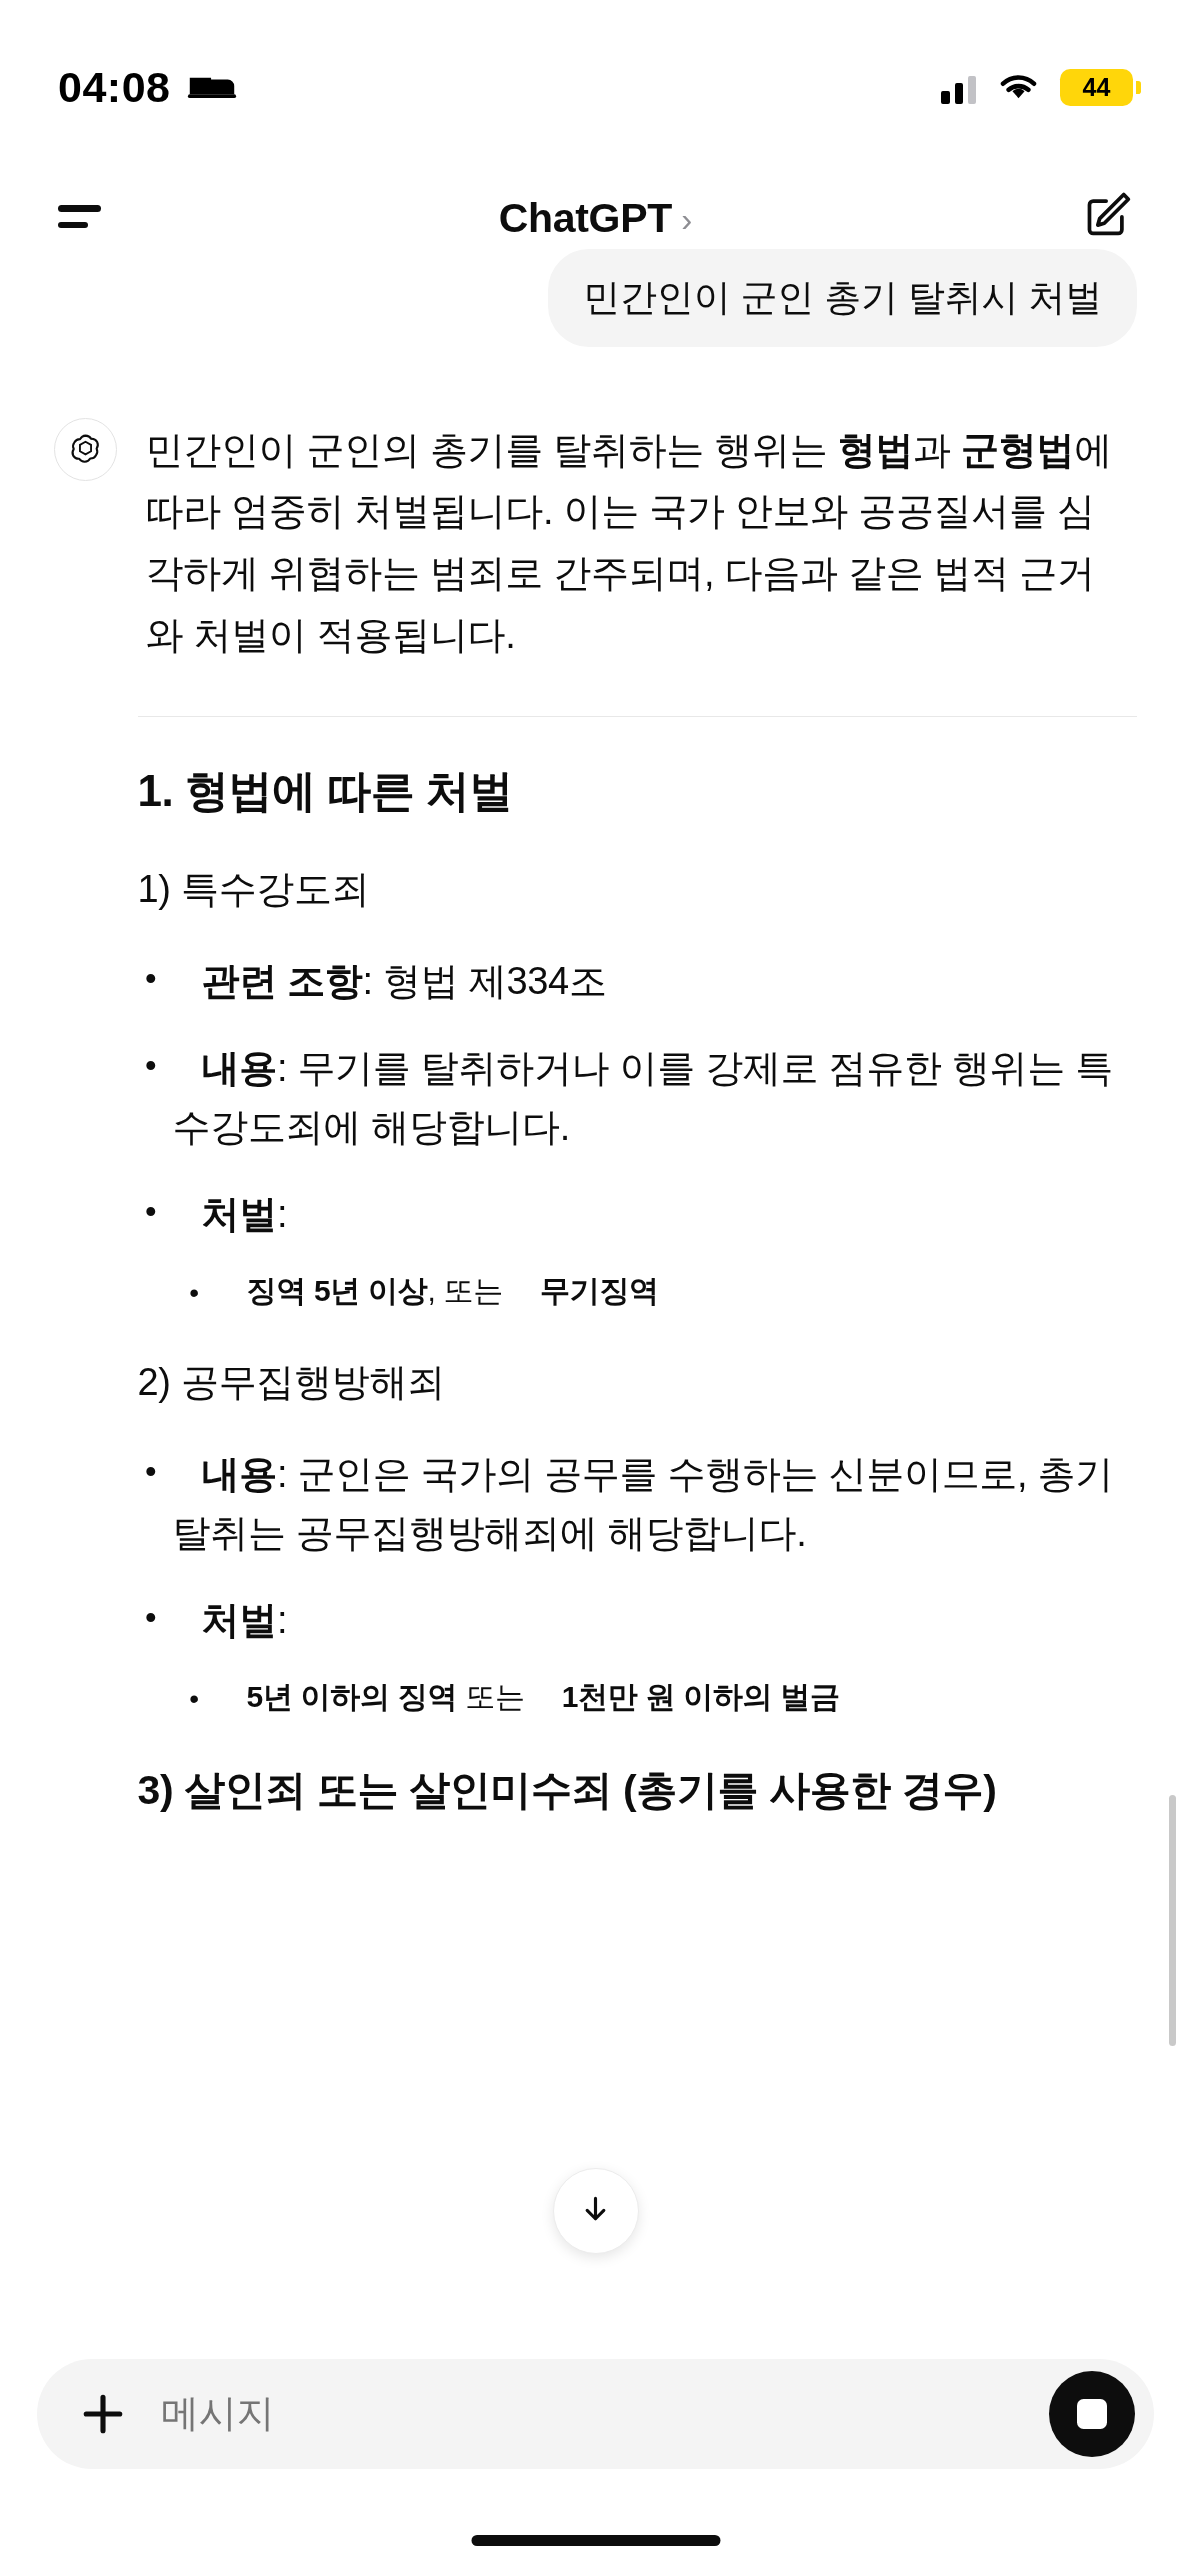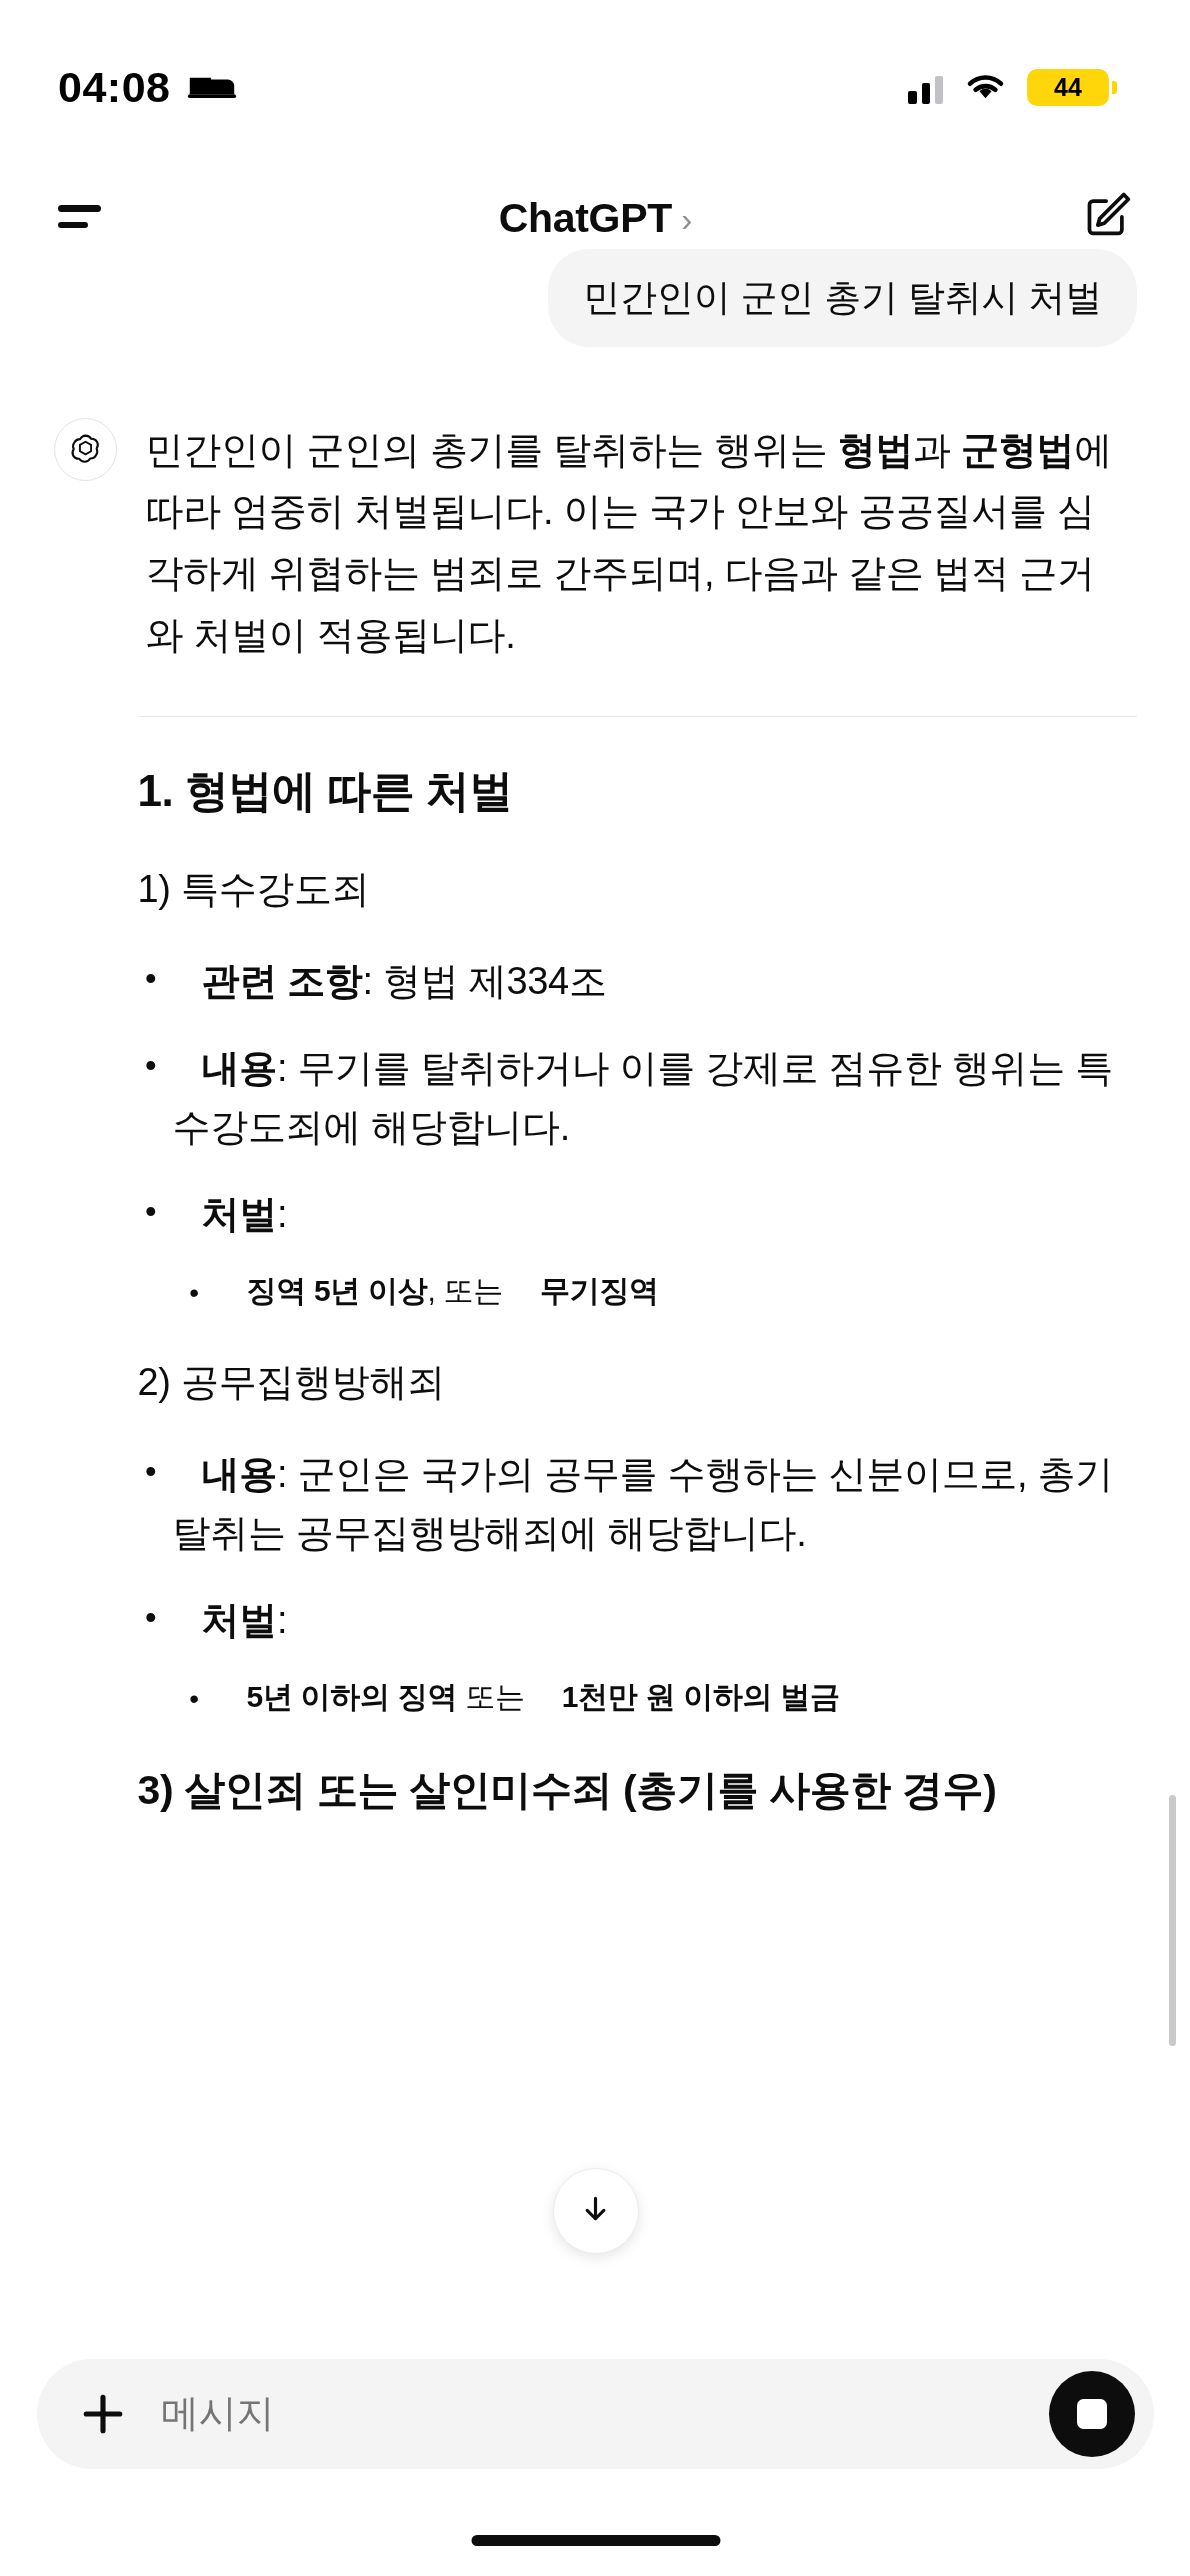--- a/index.html
+++ b/index.html
@@ -14,37 +14,37 @@
     position: relative;
     width: 1191px; height: 2576px;
     background: #ffffff;
     overflow: hidden;
   }
 
   
   .statusbar {
     position: absolute; top: 0; left: 0; right: 0; height: 140px;
     display: flex; align-items: center; justify-content: space-between;
-    padding: 35px 82px 0 58px;
+    padding: 35px 58px 0 58px;
   }
   .status-left { display: flex; align-items: center; gap: 16.7px; }
   .status-time {
     font-size: 43px; font-weight: 600; color: #000; letter-spacing: 0.5px;
   }
   .bed-icon { display: block; }
   .status-right { display: flex; align-items: center; gap: 20.5px; }
   .signal-bars { display: flex; align-items: flex-end; gap: 4.7px; height: 32px; }
   .signal-bars i { display: block; width: 8.4px; background: #000; border-radius: 1.9px; }
   .signal-bars i:nth-child(1) { height: 13px; }
   .signal-bars i:nth-child(2) { height: 20.5px; }
   .signal-bars i:nth-child(3) { height: 28px; background: #c2c2c6; }
   .signal-bars i:nth-child(4) { height: 35px; background: #c2c2c6; display:none; }
   .battery {
     position: relative;
-    width: 82px; height: 37px; border-radius: 10.2px;
+    width: 73px; height: 37px; border-radius: 10.2px;
     background: #ffd60a;
     display: flex; align-items: center; justify-content: center;
   }
   .battery::after {
     content: ""; position: absolute; right: -8.4px; top: 12px;
     width: 5.6px; height: 13px; border-radius: 0 2.8px 2.8px 0; background: #ffd60a;
   }
   .battery span { font-size: 25px; font-weight: 700; color: #000; }
 
   

